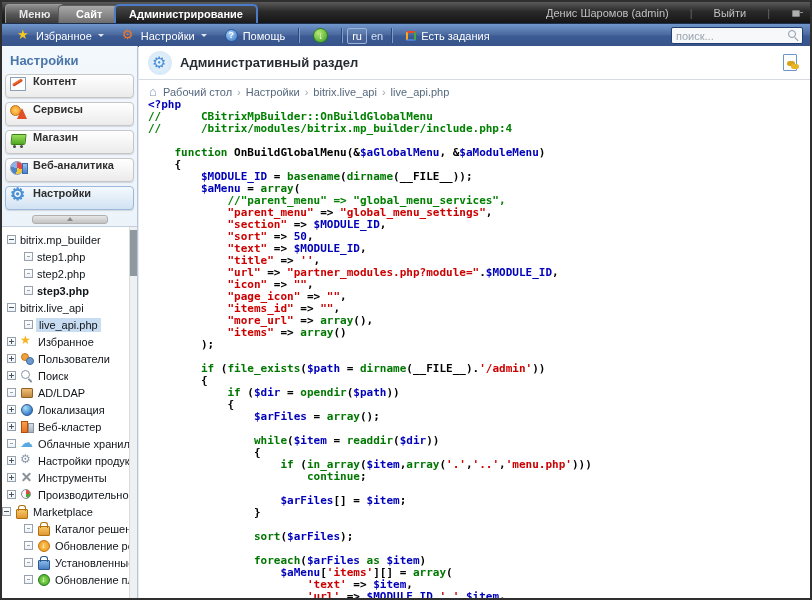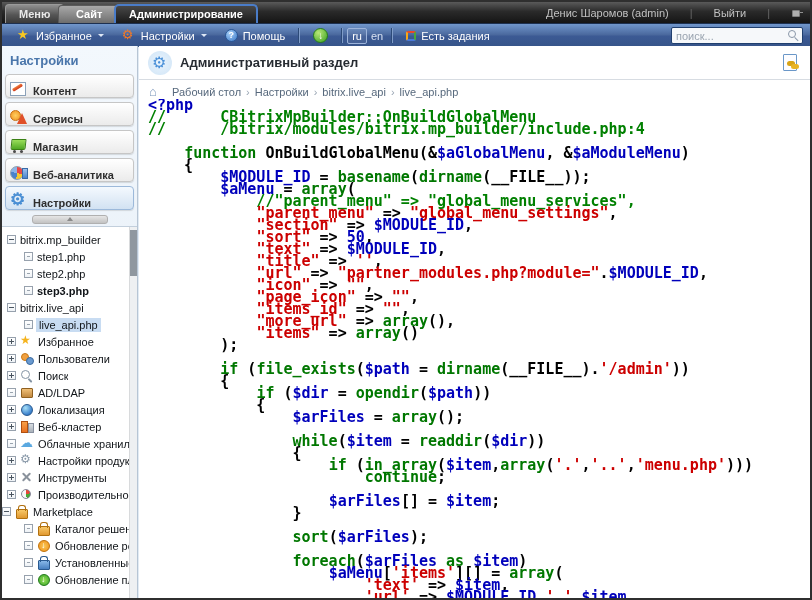--- a/index.html
+++ b/index.html
@@ -37,21 +37,21 @@
   .search-box input{flex:1;min-width:0;border:none;background:transparent;font-family:"Liberation Sans",sans-serif;font-size:11px;color:#444;padding:0 4px;outline:none;}
   .search-box input::placeholder{color:#9aa4b0;}
   .search-glass{position:relative;width:13px;height:13px;margin-right:2px;cursor:pointer;}
   .search-glass::before{content:"";position:absolute;left:1px;top:1px;width:6px;height:6px;border:1px solid #8a97a8;border-radius:50%;}
   .search-glass::after{content:"";position:absolute;left:8px;top:8px;width:5px;height:1px;background:#8a97a8;transform:rotate(45deg);transform-origin:0 0;}
 
   
   .sidebar{position:absolute;left:0;top:44px;width:136px;bottom:0;box-sizing:border-box;border-right:1px solid #b7c5d4;background:linear-gradient(#f3f8fd,#dfe9f3);display:flex;flex-direction:column;}
   .sb-heading{margin:7px 8px 6px;font-size:13px;font-weight:bold;color:#4a76ab;}
   .sb-menu{padding:0 3px;}
-  .menu-btn{height:22px;margin-bottom:4px;display:flex;align-items:flex-end;gap:5px;padding:0 3px;background:linear-gradient(#ffffff,#ebebeb);border:1px solid #c6c6c6;border-radius:4px;font-size:11px;font-weight:bold;color:#2e2e2e;cursor:pointer;box-shadow:0 1px 1px rgba(0,0,0,.12);}
+  .menu-btn{height:22px;margin-bottom:4px;display:flex;align-items:flex-start;gap:5px;padding:0 3px;background:linear-gradient(#ffffff,#ebebeb);border:1px solid #c6c6c6;border-radius:4px;font-size:11px;font-weight:bold;color:#2e2e2e;cursor:pointer;box-shadow:0 1px 1px rgba(0,0,0,.12);}
   .menu-btn.active{background:linear-gradient(#f4f9fe,#d2e2f2);border-color:#9cb9da;}
   .sb-handle{width:74px;height:7px;margin:1px auto 2px;background:linear-gradient(#e6e6e6,#c2c2c2);border:1px solid #b0b0b0;border-radius:3px;position:relative;cursor:pointer;flex:none;}
   .sb-handle::after{content:"";position:absolute;left:50%;top:1px;margin-left:-3px;border-left:3px solid transparent;border-right:3px solid transparent;border-bottom:4px solid #8a8a8a;}
   .tree{flex:1;background:#fff;border-top:1px solid #c2cfdc;position:relative;overflow:hidden;padding:4px 8px 0 0;}
   .tree-row{display:flex;align-items:center;height:17px;gap:4px;font-size:11px;color:#101418;white-space:nowrap;cursor:pointer;}
   .tree-row .label{overflow:hidden;}
   .tree-row .label.selected{background:var(--selection);padding:1px 3px;margin-left:-1px;}
   .exp{flex:none;width:9px;height:9px;box-sizing:border-box;border:1px solid #97a1ad;background:linear-gradient(#fff,#eef2f6);position:relative;}
   .exp::before,.exp::after{position:absolute;background:#4a5560;}
   .exp.minus::after{content:"";left:1px;top:3px;width:5px;height:1px;}
@@ -101,27 +101,27 @@
   .tree .update-green-icon::after{content:"↓";position:absolute;left:4px;top:0;font-size:9px;font-weight:bold;color:#fff;line-height:12px;}
 
   
   .content{position:absolute;left:137px;top:44px;right:0;bottom:0;background:#fff;}
   .content-header{position:relative;height:33px;border-bottom:1px solid #d7dce2;display:flex;align-items:center;padding:0 9px;gap:8px;}
   .header-gear{width:24px;height:24px;border-radius:50%;background:radial-gradient(#eaf4fd,#cfe4f6);position:relative;flex:none;}
   .header-gear::before{content:"⚙";position:absolute;left:4px;top:0;font-size:16px;line-height:24px;color:#4a90d8;}
   .page-title{font-size:13px;font-weight:bold;color:#262b31;}
   .page-link-icon{position:absolute;right:13px;top:8px;width:12px;height:15px;background:#fdfdff;border:1px solid #6a97c8;border-radius:1px;cursor:pointer;}
   .page-link-icon::after{content:"";position:absolute;right:-3px;bottom:1px;width:8px;height:5px;background:#e8b428;border-radius:3px;box-shadow:-4px -3px 0 #d8a418;}
-  .breadcrumb{display:flex;align-items:center;gap:12px;padding:6px 10px 0;font-size:11px;color:#56687c;}
+  .breadcrumb{display:flex;align-items:center;gap:3px;padding:6px 10px 0;font-size:11px;color:#56687c;}
   .home-icon{position:relative;width:11px;height:12px;cursor:pointer;}
   .home-icon::before{content:"⌂";position:absolute;left:0;top:-1px;font-size:13px;line-height:13px;color:#7d98bb;}
   .bc-items{display:flex;align-items:center;}
   .bc-link{cursor:pointer;}
   .bc-sep{color:#9aa6b4;margin:0 5px;}
-  .code{position:absolute;left:9px;top:53px;right:4px;bottom:0;overflow:hidden;font-family:"DejaVu Sans Mono",monospace;font-weight:bold;font-size:15px;line-height:12px;white-space:pre;}
+  .code{position:absolute;left:9px;top:53px;right:4px;bottom:0;overflow:hidden;font-family:"DejaVu Sans Mono",monospace;font-weight:bold;font-size:11px;line-height:12px;white-space:pre;}
   .cl{height:12px;}
   .tk-p{color:#000000;}
   .tk-k{color:var(--keyword);}
   .tk-v{color:var(--variable);}
   .tk-s{color:var(--string);}
   .tk-c{color:var(--comment);}
   .tk-n{color:var(--number);}
   .tk-d{color:var(--phptag);}
 </style>
 </head>

